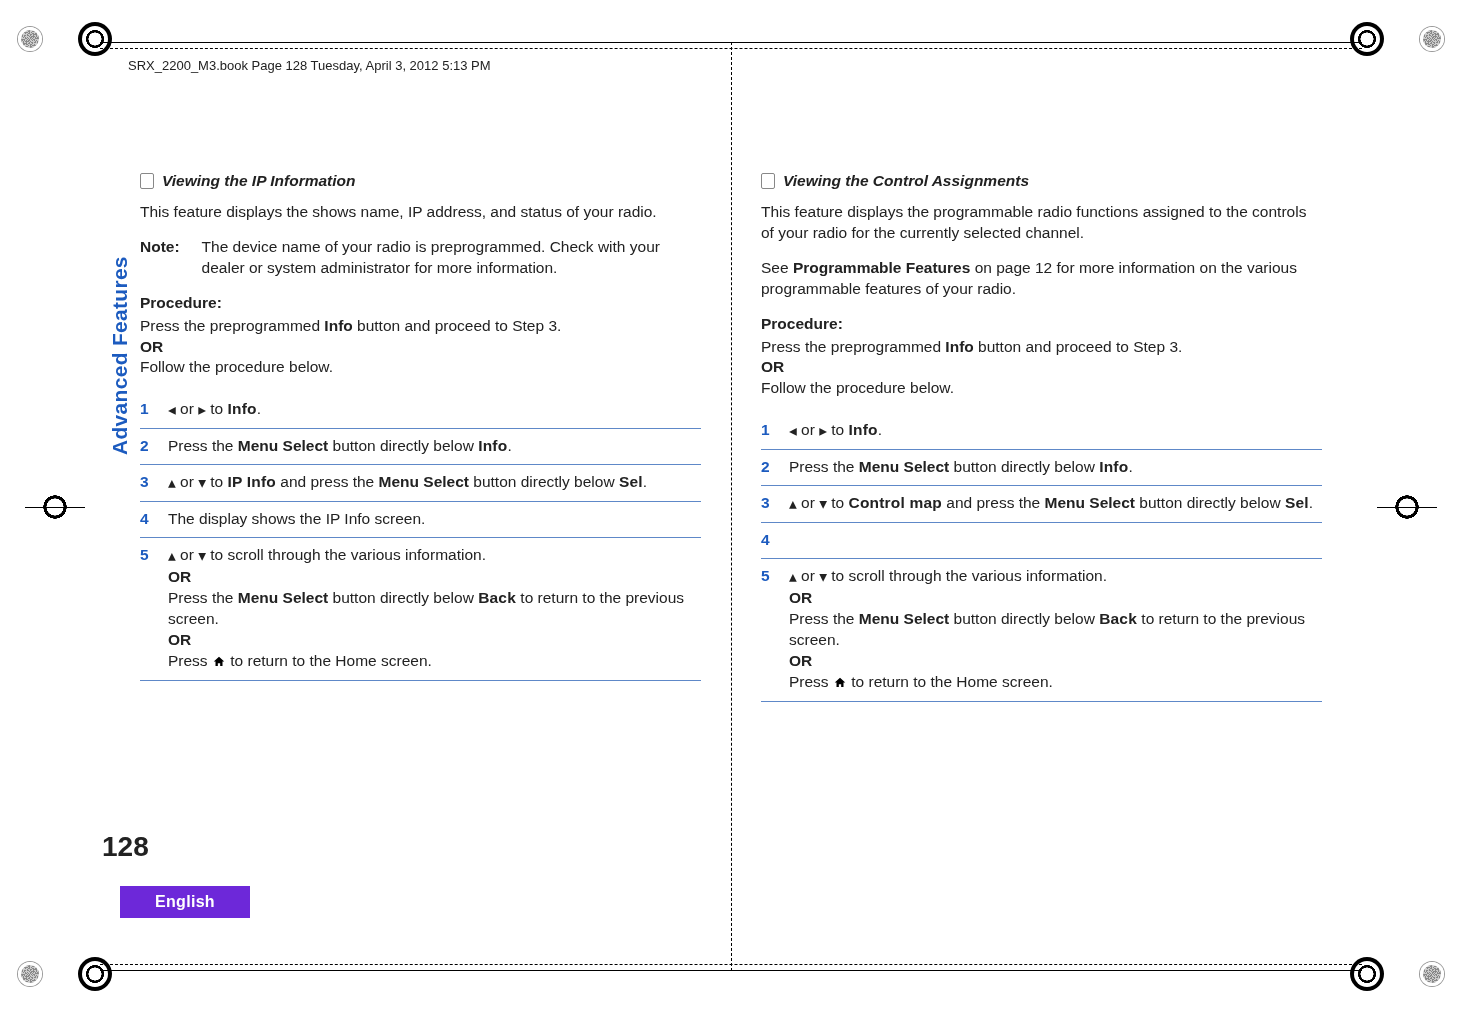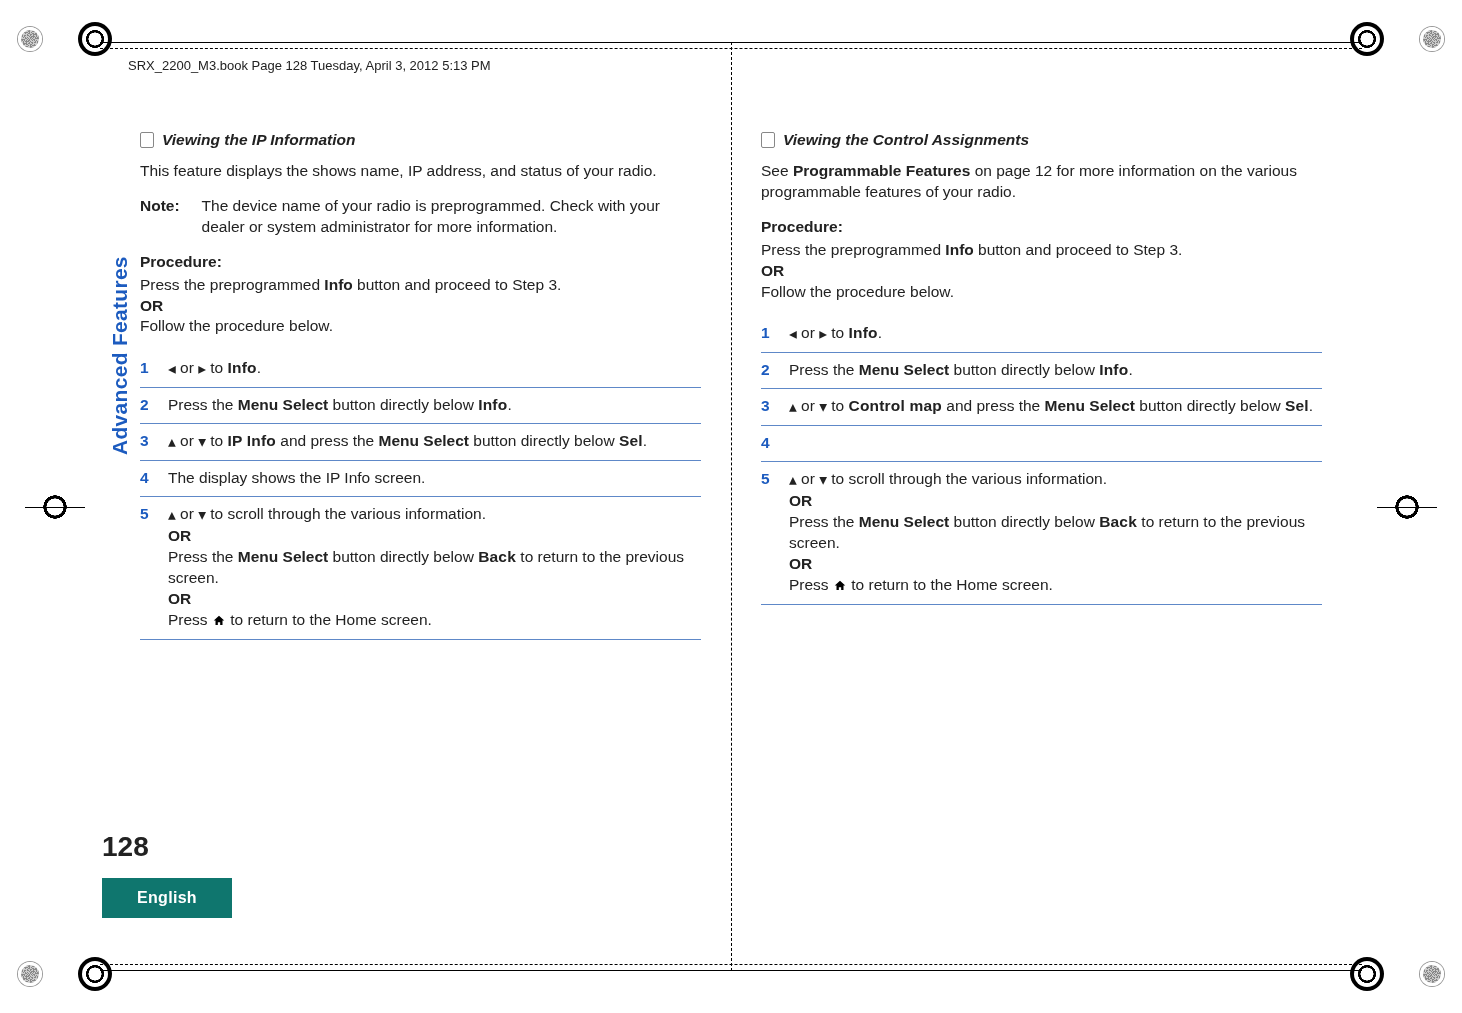--- a/index.html
+++ b/index.html
@@ -86,20 +86,21 @@
     flex: 1;
     font-size: 15.5px;
     line-height: 1.35;
     color: #222;
   }
   .sect-head {
     display: flex;
     align-items: center;
     gap: 8px;
     margin-bottom: 10px;
+    margin-top: 41px;
   }
   .sect-head .book-icon {
     width: 14px; height: 16px;
     border: 1.5px solid #888;
     border-radius: 2px 2px 2px 2px;
     background: linear-gradient(#fff,#fff);
     position: relative;
   }
   .sect-head .title {
     font-weight: bold;
@@ -152,25 +153,25 @@
   .page-num {
     position: absolute;
     left: 102px;
     bottom: 150px;
     font-size: 28px;
     font-weight: bold;
     color: #222;
   }
   .lang-tab {
     position: absolute;
-    left: 102px;
+    left: 120px;
     bottom: 95px;
     width: 130px;
-    height: 40px;
-    background: #0f766e;
+    height: 32px;
+    background: #6d28d9;
     color: #fff;
     font-weight: bold;
     font-size: 16px;
     display: flex;
     align-items: center;
     justify-content: center;
     letter-spacing: 0.3px;
   }
 </style>
 </head>
@@ -265,20 +266,21 @@
         </span>
       </li>
     </ol>
   </div>
 
   <div class="col">
     <div class="sect-head">
       <span class="book-icon"></span>
       <span class="title">Viewing the Control Assignments</span>
     </div>
+    <div class="para">This feature displays the programmable radio functions assigned to the controls of your radio for the currently selected channel.</div>
     <div class="para">
       <span>See </span><span class="bold-italic">Programmable Features</span><span> on page 12 for more information on the various programmable features of your radio.</span>
     </div>
     <div class="proc-label">Procedure:</div>
     <div>
       <span>Press the preprogrammed </span><span class="bold">Info</span><span> button and proceed to Step 3.</span>
     </div>
     <div class="or">OR</div>
     <div class="para">Follow the procedure below.</div>
 

